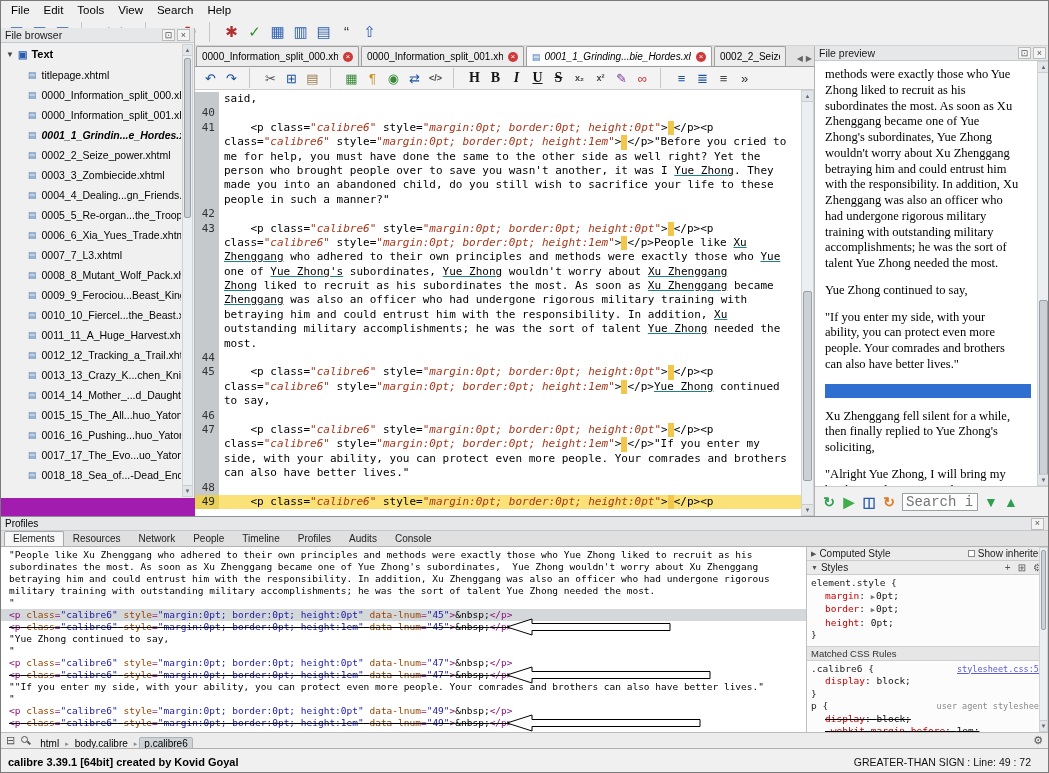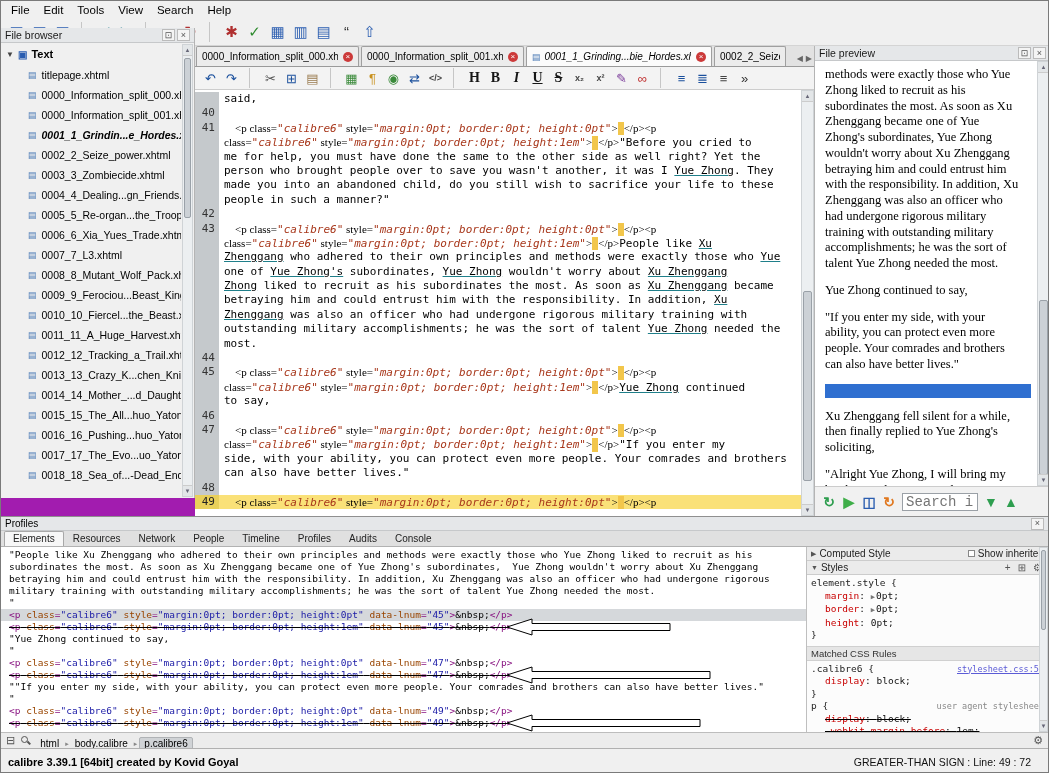--- a/index.html
+++ b/index.html
@@ -53,21 +53,21 @@
   #editor-toolbar .it{font-style:italic;}
   #editor-toolbar .un{text-decoration:underline;}
   #editor-toolbar .st{text-decoration:line-through;}
   #editor-toolbar .small{font-size:9px;font-weight:bold;color:#444;}
   #code-area{position:absolute;left:0;top:44px;right:13px;bottom:0;overflow:hidden;background:#fff;padding-top:2px;}
   .crow{display:flex;height:14.4px;line-height:14.4px;font-family:"DejaVu Sans Mono",monospace;font-size:11px;white-space:pre;}
   .gut{width:24px;flex:none;background:#c5c9cc;color:#333;text-align:right;padding-right:4px;font-size:11px;}
   .cline{flex:1;padding-left:5px;overflow:hidden;}
   .crow.hl{background:#fae178;}
   .crow.hl .gut{background:#e9d05a;color:#222;}
-  .seg-t{color:#000;font-family:Liberation Serif, serif;}
+  .seg-t{color:#000;}
   .seg-p{color:#000;}
   .seg-s{color:#a8381c;font-style:italic;}
   .seg-u{text-decoration:underline;text-decoration-color:#1f7f8a;}
   .seg-sp{background:#f2c64b;display:inline-block;width:6px;}
 
   
   #preview{position:absolute;left:814px;top:45px;width:235px;height:470px;background:#fff;}
   #preview-content{position:absolute;left:0;top:15px;right:13px;bottom:30px;padding:6px 6px 0 10px;font-family:"Liberation Serif",serif;font-size:12.5px;line-height:1.26;overflow:hidden;}
   .pv-p{margin:0 12px 11px 0;}
   .pv-blank{height:14px;background:#2f6fd0;margin:0 0 11px 0;}
@@ -328,22 +328,22 @@
           <div class="crow"><span class="gut"></span><span class="cline"><span class="seg-p">me for help, you must have done the same to the other side as well right? Yet the</span></span></div>
           <div class="crow"><span class="gut"></span><span class="cline"><span class="seg-p">person who brought people over to save you wasn't another, it was I </span><span class="seg-u">Yue Zhong</span><span class="seg-p">. They</span></span></div>
           <div class="crow"><span class="gut"></span><span class="cline"><span class="seg-p">made you into an abandoned child, do you still wish to sacrifice your life to these</span></span></div>
           <div class="crow"><span class="gut"></span><span class="cline"><span class="seg-p">people in such a manner?"</span></span></div>
           <div class="crow"><span class="gut">42</span><span class="cline"></span></div>
           <div class="crow"><span class="gut">43</span><span class="cline"><span class="seg-t">    &lt;p class=</span><span class="seg-s">"calibre6"</span><span class="seg-t"> style=</span><span class="seg-s">"margin:0pt; border:0pt; height:0pt"</span><span class="seg-t">&gt;</span><span class="seg-sp"> </span><span class="seg-t">&lt;/p&gt;&lt;p</span></span></div>
           <div class="crow"><span class="gut"></span><span class="cline"><span class="seg-t">class=</span><span class="seg-s">"calibre6"</span><span class="seg-t"> style=</span><span class="seg-s">"margin:0pt; border:0pt; height:1em"</span><span class="seg-t">&gt;</span><span class="seg-sp"> </span><span class="seg-t">&lt;/p&gt;</span><span class="seg-p">People like </span><span class="seg-u">Xu</span></span></div>
           <div class="crow"><span class="gut"></span><span class="cline"><span class="seg-u">Zhenggang</span><span class="seg-p"> who adhered to their own principles and methods were exactly those who </span><span class="seg-u">Yue</span></span></div>
           <div class="crow"><span class="gut"></span><span class="cline"><span class="seg-p">one of </span><span class="seg-u">Yue Zhong's</span><span class="seg-p"> subordinates, </span><span class="seg-u">Yue Zhong</span><span class="seg-p"> wouldn't worry about </span><span class="seg-u">Xu Zhenggang</span></span></div>
           <div class="crow"><span class="gut"></span><span class="cline"><span class="seg-u">Zhong</span><span class="seg-p"> liked to recruit as his subordinates the most. As soon as </span><span class="seg-u">Xu Zhenggang</span><span class="seg-p"> became</span></span></div>
+          <div class="crow"><span class="gut"></span><span class="cline"><span class="seg-u">Zhenggang</span><span class="seg-p"> was also an officer who had undergone rigorous military training with</span></span></div>
           <div class="crow"><span class="gut"></span><span class="cline"><span class="seg-p">betraying him and could entrust him with the responsibility. In addition, </span><span class="seg-u">Xu</span></span></div>
-          <div class="crow"><span class="gut"></span><span class="cline"><span class="seg-u">Zhenggang</span><span class="seg-p"> was also an officer who had undergone rigorous military training with</span></span></div>
           <div class="crow"><span class="gut"></span><span class="cline"><span class="seg-p">outstanding military accomplishments; he was the sort of talent </span><span class="seg-u">Yue Zhong</span><span class="seg-p"> needed the</span></span></div>
           <div class="crow"><span class="gut"></span><span class="cline"><span class="seg-p">most.</span></span></div>
           <div class="crow"><span class="gut">44</span><span class="cline"></span></div>
           <div class="crow"><span class="gut">45</span><span class="cline"><span class="seg-t">    &lt;p class=</span><span class="seg-s">"calibre6"</span><span class="seg-t"> style=</span><span class="seg-s">"margin:0pt; border:0pt; height:0pt"</span><span class="seg-t">&gt;</span><span class="seg-sp"> </span><span class="seg-t">&lt;/p&gt;&lt;p</span></span></div>
           <div class="crow"><span class="gut"></span><span class="cline"><span class="seg-t">class=</span><span class="seg-s">"calibre6"</span><span class="seg-t"> style=</span><span class="seg-s">"margin:0pt; border:0pt; height:1em"</span><span class="seg-t">&gt;</span><span class="seg-sp"> </span><span class="seg-t">&lt;/p&gt;</span><span class="seg-u">Yue Zhong</span><span class="seg-p"> continued</span></span></div>
           <div class="crow"><span class="gut"></span><span class="cline"><span class="seg-p">to say,</span></span></div>
           <div class="crow"><span class="gut">46</span><span class="cline"></span></div>
           <div class="crow"><span class="gut">47</span><span class="cline"><span class="seg-t">    &lt;p class=</span><span class="seg-s">"calibre6"</span><span class="seg-t"> style=</span><span class="seg-s">"margin:0pt; border:0pt; height:0pt"</span><span class="seg-t">&gt;</span><span class="seg-sp"> </span><span class="seg-t">&lt;/p&gt;&lt;p</span></span></div>
           <div class="crow"><span class="gut"></span><span class="cline"><span class="seg-t">class=</span><span class="seg-s">"calibre6"</span><span class="seg-t"> style=</span><span class="seg-s">"margin:0pt; border:0pt; height:1em"</span><span class="seg-t">&gt;</span><span class="seg-sp"> </span><span class="seg-t">&lt;/p&gt;</span><span class="seg-p">"If you enter my</span></span></div>
           <div class="crow"><span class="gut"></span><span class="cline"><span class="seg-p">side, with your ability, you can protect even more people. Your comrades and brothers</span></span></div>

